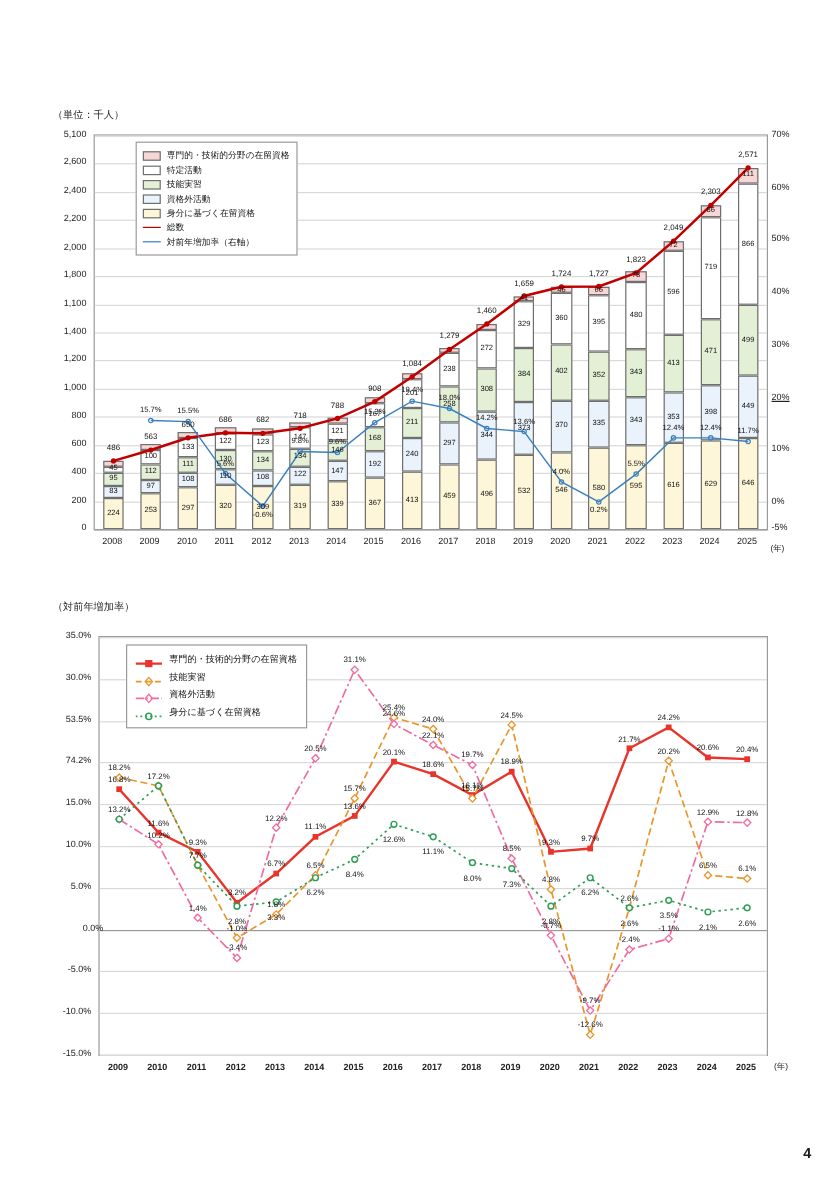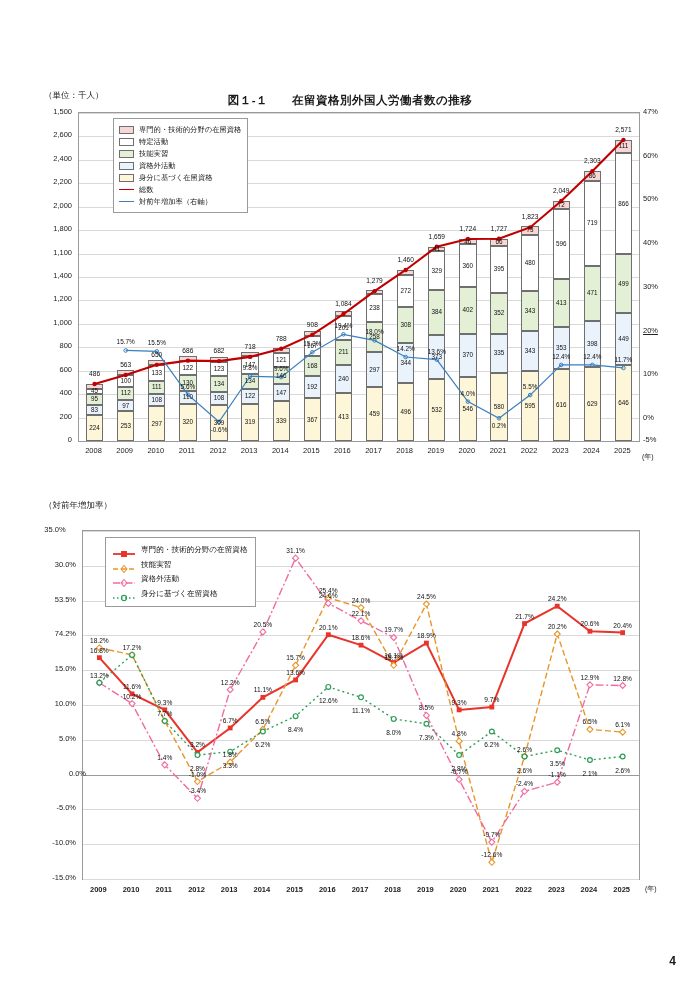--- a/index.html
+++ b/index.html
@@ -49,21 +49,20 @@
   .legend2 .key{width:22px;height:10px;margin-right:6px;position:relative;}
   .legend2 .lbl{font-size:7.6px;color:#111;white-space:nowrap;}
   .pt2lab{position:absolute;font-size:6.6px;white-space:nowrap;text-align:center;}
 </style>
 </head>
 <body>
 
 <div class="page">
 
   <div class="unit" style="left:44px;top:90px;">（単位：千人）</div>
-  <div class="fig-title" style="left:0;top:93px;">図１-１　　在留資格別外国人労働者数の推移</div>
 
   <div id="c1" class="plot" style="left:78px;top:112px;width:560px;height:328px;">
     <div id="c1-grid">
         <div class="gridline zero" style="top: 328px;"></div>
         <div class="gridline" style="top: 304.571px;"></div>
         <div class="gridline" style="top: 281.143px;"></div>
         <div class="gridline" style="top: 257.714px;"></div>
         <div class="gridline" style="top: 234.286px;"></div>
         <div class="gridline" style="top: 210.857px;"></div>
         <div class="gridline" style="top: 187.429px;"></div>
@@ -399,32 +398,32 @@
       <div class="ytick" style="left: 36px; width: 36px; top: 341.286px;">800</div>
       <div class="ytick" style="left: 36px; width: 36px; top: 317.857px;">1,000</div>
       <div class="ytick" style="left: 36px; width: 36px; top: 294.429px;">1,200</div>
       <div class="ytick" style="left: 36px; width: 36px; top: 271px;">1,400</div>
       <div class="ytick" style="left: 36px; width: 36px; top: 247.571px;">1,100</div>
       <div class="ytick" style="left: 36px; width: 36px; top: 224.143px;">1,800</div>
       <div class="ytick" style="left: 36px; width: 36px; top: 200.714px;">2,000</div>
       <div class="ytick" style="left: 36px; width: 36px; top: 177.286px;">2,200</div>
       <div class="ytick" style="left: 36px; width: 36px; top: 153.857px;">2,400</div>
       <div class="ytick" style="left: 36px; width: 36px; top: 130.429px;">2,600</div>
-      <div class="ytick" style="left: 36px; width: 36px; top: 107px;">1,500</div>
+      <div class="ytick" style="left: 36px; width: 36px; top: 107px;">5,100</div>
     </div>
   <div id="c1-yr">
       <div class="ytick right" style="left: 643px; width: 36px; top: 435px;">-5%</div>
       <div class="ytick right" style="left: 643px; width: 36px; top: 413.133px;">0%</div>
       <div class="ytick right" style="left: 643px; width: 36px; top: 369.4px;">10%</div>
       <div class="ytick right" style="left: 643px; width: 36px; top: 325.667px; text-decoration: underline;">20%</div>
       <div class="ytick right" style="left: 643px; width: 36px; top: 281.933px;">30%</div>
       <div class="ytick right" style="left: 643px; width: 36px; top: 238.2px;">40%</div>
       <div class="ytick right" style="left: 643px; width: 36px; top: 194.467px;">50%</div>
       <div class="ytick right" style="left: 643px; width: 36px; top: 150.733px;">60%</div>
-      <div class="ytick right" style="left: 643px; width: 36px; top: 107px;">47%</div>
+      <div class="ytick right" style="left: 643px; width: 36px; top: 107px;">70%</div>
     </div>
   <div id="c1-xl">
       <div class="xtick" style="left: 77.5556px; width: 32px; top: 446px;">2008</div>
       <div class="xtick" style="left: 108.667px; width: 32px; top: 446px;">2009</div>
       <div class="xtick" style="left: 139.778px; width: 32px; top: 446px;">2010</div>
       <div class="xtick" style="left: 170.889px; width: 32px; top: 446px;">2011</div>
       <div class="xtick" style="left: 202px; width: 32px; top: 446px;">2012</div>
       <div class="xtick" style="left: 233.111px; width: 32px; top: 446px;">2013</div>
       <div class="xtick" style="left: 264.222px; width: 32px; top: 446px;">2014</div>
       <div class="xtick" style="left: 295.333px; width: 32px; top: 446px;">2015</div>
@@ -634,21 +633,21 @@
       <div class="ytick" style="left: 34px; width: 42px; top: 873px;">-15.0%</div>
       <div class="ytick" style="left: 34px; width: 42px; top: 838.2px;">-10.0%</div>
       <div class="ytick" style="left: 34px; width: 42px; top: 803.4px;">-5.0%</div>
       <div class="ytick" style="left: 44px; width: 42px; top: 768.6px;">0.0%</div>
       <div class="ytick" style="left: 34px; width: 42px; top: 733.8px;">5.0%</div>
       <div class="ytick" style="left: 34px; width: 42px; top: 699px;">10.0%</div>
       <div class="ytick" style="left: 34px; width: 42px; top: 664.2px;">15.0%</div>
       <div class="ytick" style="left: 34px; width: 42px; top: 629.4px;">74.2%</div>
       <div class="ytick" style="left: 34px; width: 42px; top: 594.6px;">53.5%</div>
       <div class="ytick" style="left: 34px; width: 42px; top: 559.8px;">30.0%</div>
-      <div class="ytick" style="left: 34px; width: 42px; top: 525px; text-align: center;">35.0%</div>
+      <div class="ytick" style="left: 34px; width: 42px; top: 525px;">35.0%</div>
     </div>
   <div id="c2-xl">
       <div class="xtick" style="left: 82.3529px; width: 32px; top: 885px; font-weight: bold;">2009</div>
       <div class="xtick" style="left: 115.059px; width: 32px; top: 885px; font-weight: bold;">2010</div>
       <div class="xtick" style="left: 147.765px; width: 32px; top: 885px; font-weight: bold;">2011</div>
       <div class="xtick" style="left: 180.471px; width: 32px; top: 885px; font-weight: bold;">2012</div>
       <div class="xtick" style="left: 213.176px; width: 32px; top: 885px; font-weight: bold;">2013</div>
       <div class="xtick" style="left: 245.882px; width: 32px; top: 885px; font-weight: bold;">2014</div>
       <div class="xtick" style="left: 278.588px; width: 32px; top: 885px; font-weight: bold;">2015</div>
       <div class="xtick" style="left: 311.294px; width: 32px; top: 885px; font-weight: bold;">2016</div>

